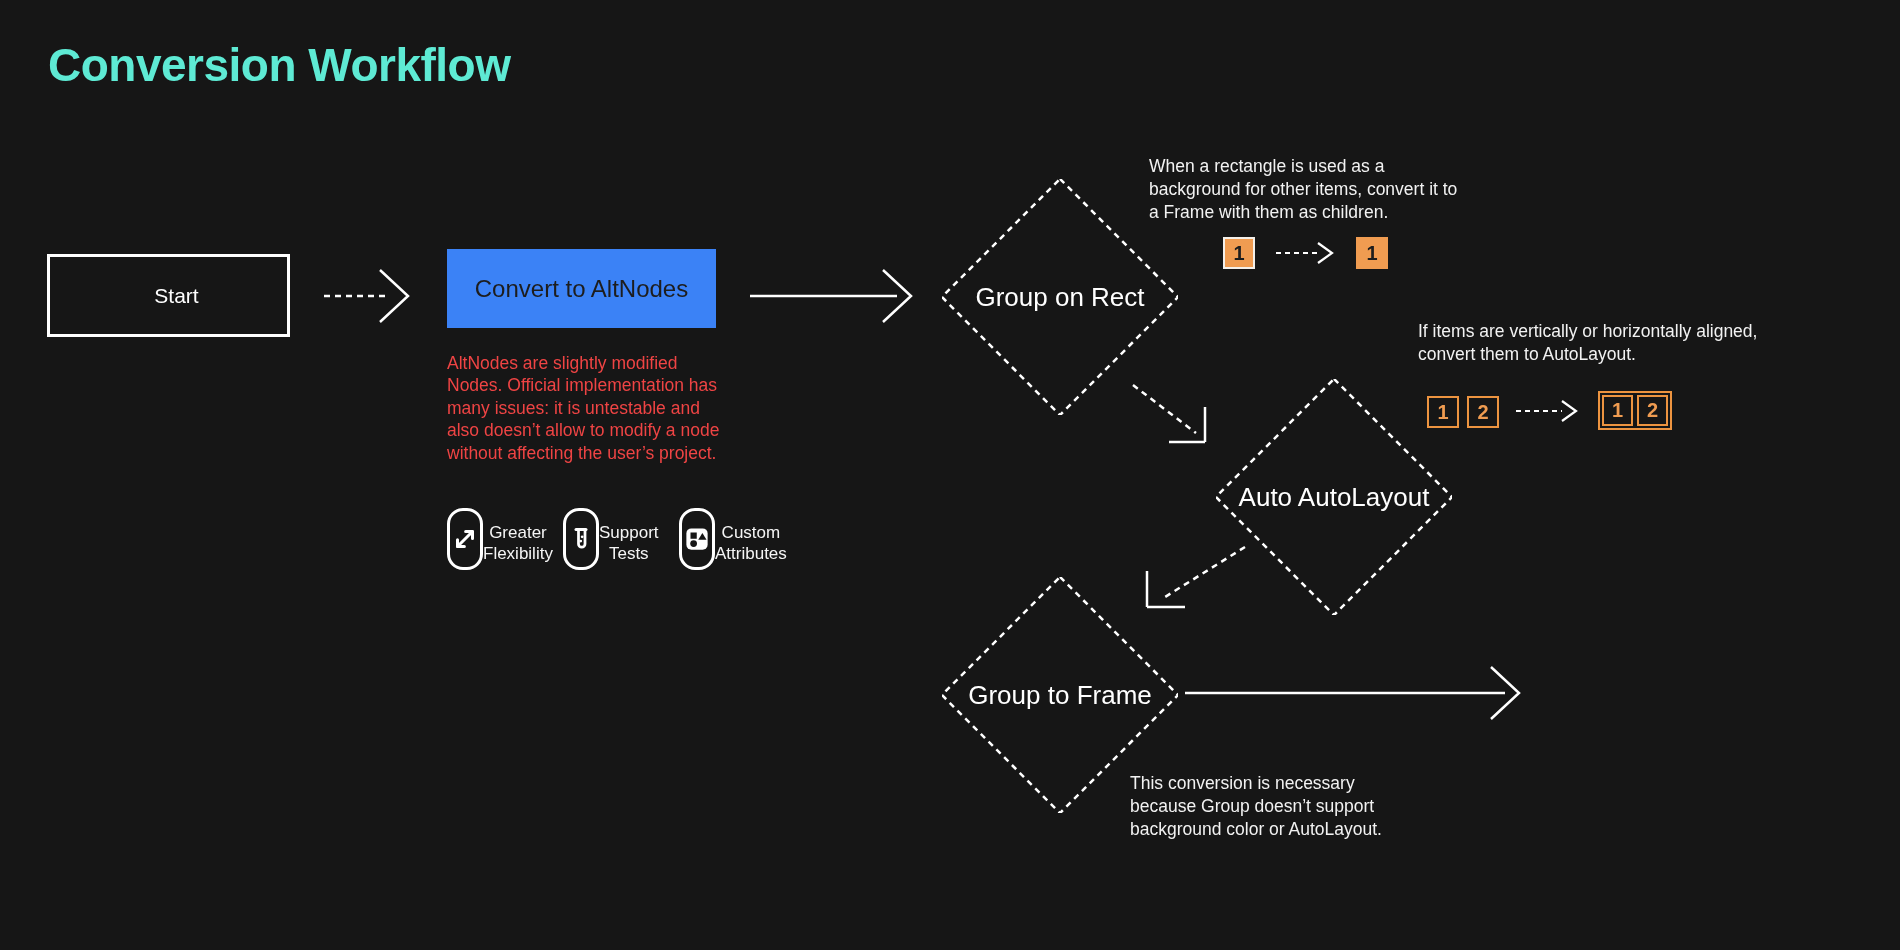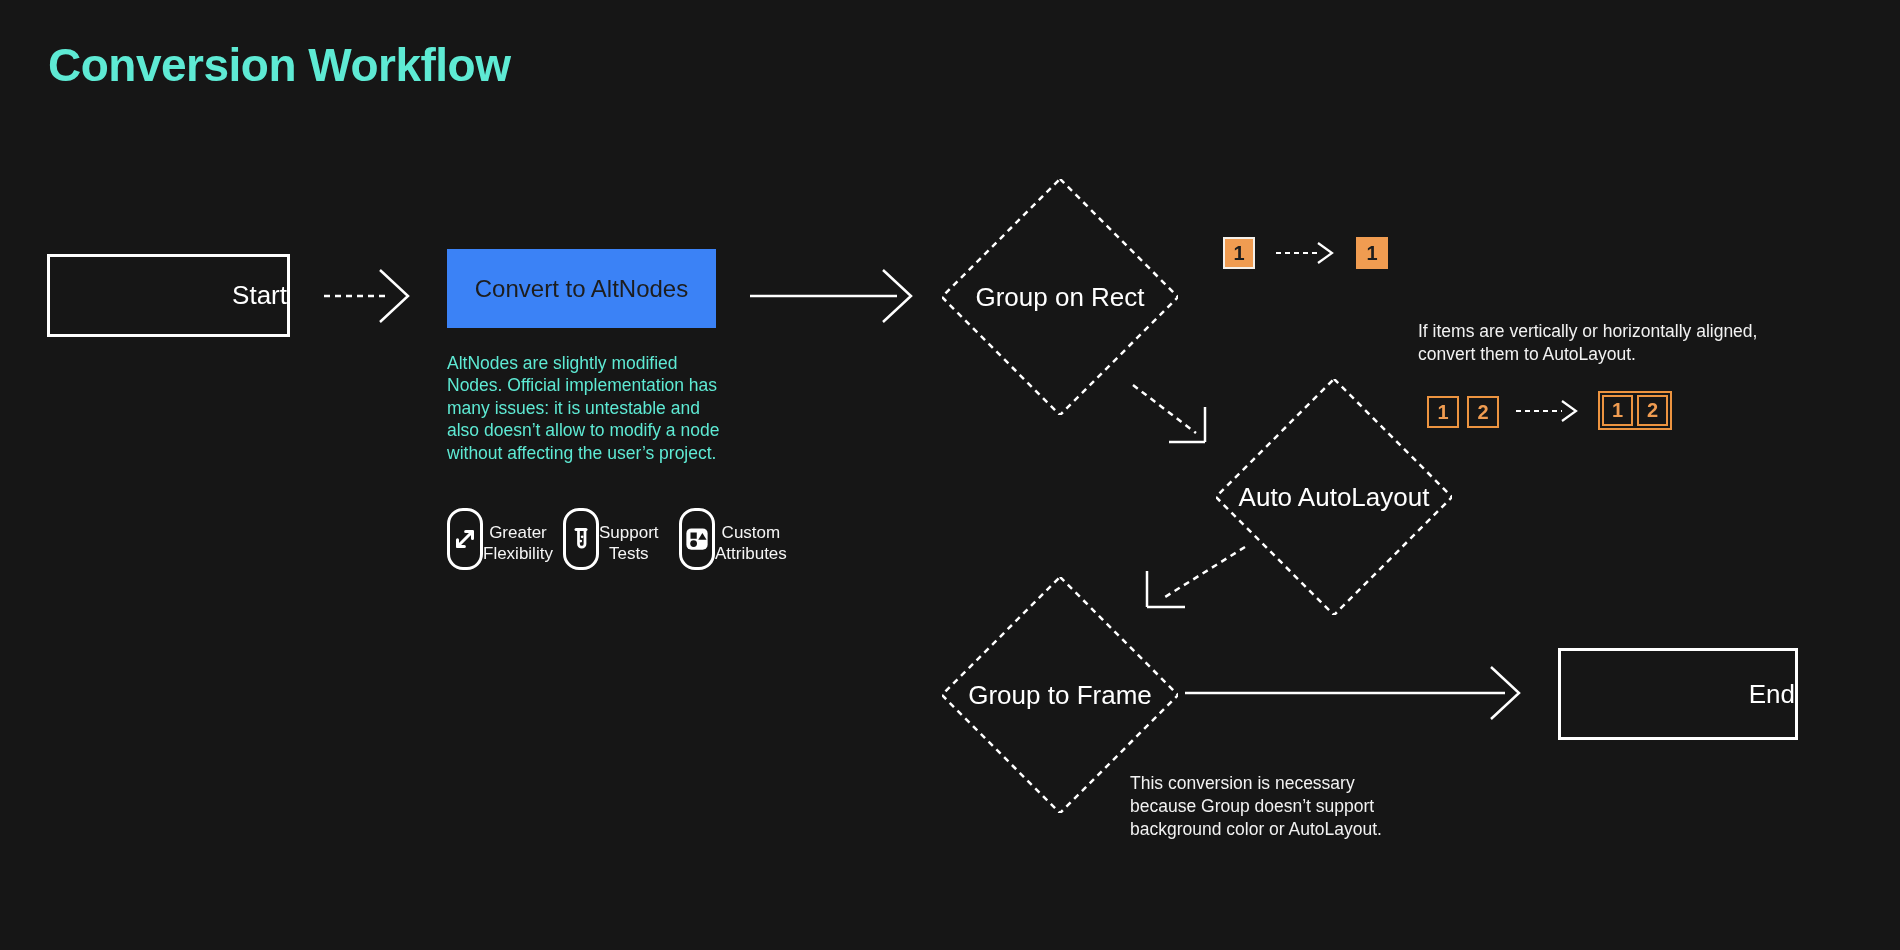--- a/index.html
+++ b/index.html
@@ -22,40 +22,40 @@
     font-size: 46px;
     font-weight: 800;
     letter-spacing: -0.5px;
     color: #5eead4;
   }
 
   .rect-node {
     border: 3px solid #ffffff;
     display: flex;
     align-items: center;
-    justify-content: flex-end;
-    font-size: 26px;
+    justify-content: center;
+    font-size: 21px;
     color: #ffffff;
     background: transparent;
     padding-left: 16px;
   }
   #start-node { left: 47px; top: 254px; width: 243px; height: 83px; }
   #end-node   { left: 1558px; top: 648px; width: 240px; height: 92px; }
 
   #convert-node {
     left: 447px; top: 249px; width: 269px; height: 79px;
     background: #3b82f6;
     display: flex; align-items: center; justify-content: center;
     font-size: 24px; font-weight: 500; color: #1d1d1d;
   }
 
   .paragraph {
     font-size: 17.5px;
     line-height: 1.28;
-    color: #5eead4;
+    color: #ef4444;
   }
   #convert-description { left: 447px; top: 352px; width: 282px; }
 
   #features-row {
     left: 447px; top: 508px;
     display: flex; gap: 26px;
   }
   .feature {
     width: 90px;
     display: flex; flex-direction: row; align-items: center;
@@ -189,20 +189,21 @@
     <polyline class="stroke-w" points="138,6 166,32 138,58"></polyline>
   </svg>
 
   <div class="abs diamond" id="diamond-nodes-on-rect">
     <svg width="236" height="236">
       <rect x="34.5" y="34.5" width="167" height="167" transform="rotate(45 118 118)" fill="none" stroke="#ffffff" stroke-width="2.5" stroke-dasharray="6 5"></rect>
     </svg>
     <div class="diamond-label">Group on Rect</div>
   </div>
 
+  <div class="abs annotation" id="annotation-rect">When a rectangle is used as a background for other items, convert it to a Frame with them as children.</div>
   <div class="abs mini-square mini-filled mini-filled-bordered" id="mini-rect-before">1</div>
   <svg class="abs arrow-svg" style="left:1272px; top:238px;" width="72" height="30">
     <line class="stroke-w mini-dash" x1="4" y1="15" x2="46" y2="15"></line>
     <polyline class="stroke-w" style="stroke-width:2.2px" points="46,5 60,15 46,25"></polyline>
   </svg>
   <div class="abs mini-square mini-filled" id="mini-rect-after">1</div>
 
   <svg class="abs arrow-svg" style="left:1125px; top:380px;" width="95" height="72">
     <line class="stroke-w dashed" x1="8" y1="5" x2="71" y2="53"></line>
     <line class="stroke-w" x1="44" y1="62" x2="80" y2="62"></line>
@@ -241,17 +242,14 @@
     <div class="diamond-label">Group to Frame</div>
   </div>
 
   <div class="abs annotation" id="annotation-group">This conversion is necessary because Group doesn’t support background color or AutoLayout.</div>
 
   <svg class="abs arrow-svg" style="left:1183px; top:661px;" width="350" height="64">
     <line class="stroke-w" x1="2" y1="32" x2="322" y2="32"></line>
     <polyline class="stroke-w" points="308,6 336,32 308,58"></polyline>
   </svg>
 
-  <div class="abs rect-node" id="end-node">
-    <span>End</span>
-  </div>
 
 </div>
 
 </body></html>

